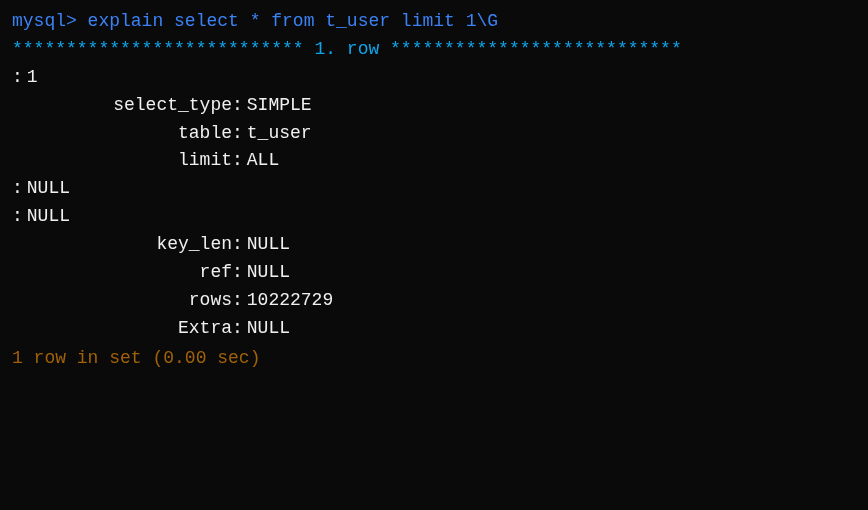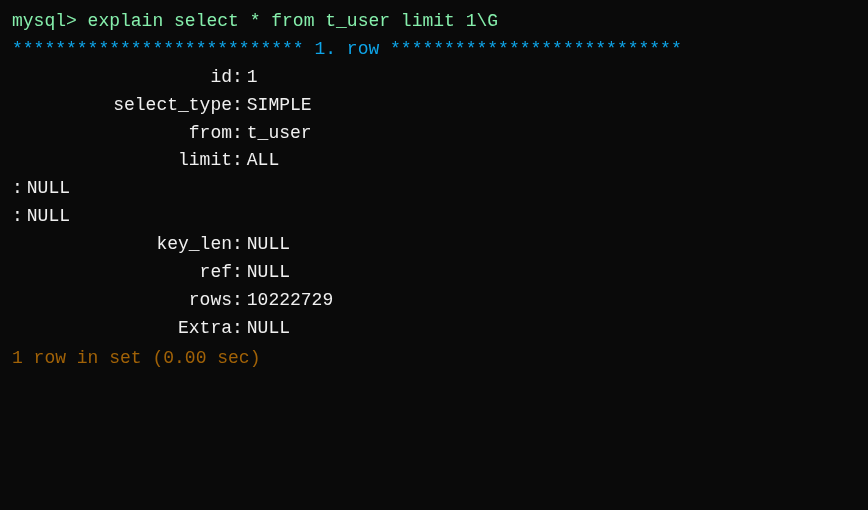--- a/index.html
+++ b/index.html
@@ -23,21 +23,21 @@
       width: 100%;
       height: 100%;
     }
 
     .line {
       white-space: pre;
       line-height: 1.55;
     }
 
     .prompt {
-      color: #86efac;
+      color: #3b82f6;
     }
 
     .separator {
       color: #0ea5e9;
     }
 
     .field-row {
       display: flex;
       line-height: 1.55;
     }
@@ -64,31 +64,30 @@
     }
   </style>
 </head>
 <body>
 
 <div class="terminal">
   <div class="line prompt">mysql&gt; explain select * from t_user limit 1\G</div>
   <div class="line separator">*************************** 1. row ***************************</div>
   <div id="fields-container">
       <div class="field-row">
-        <span class="field-name">id</span>
         <span class="field-colon">: </span>
         <span class="field-value">1</span>
       </div>
       <div class="field-row">
         <span class="field-name">select_type</span>
         <span class="field-colon">: </span>
         <span class="field-value">SIMPLE</span>
       </div>
       <div class="field-row">
-        <span class="field-name">from</span>
+        <span class="field-name">table</span>
         <span class="field-colon">: </span>
         <span class="field-value">t_user</span>
       </div>
       <div class="field-row">
         <span class="field-name">limit</span>
         <span class="field-colon">: </span>
         <span class="field-value">ALL</span>
       </div>
       <div class="field-row">
         <span class="field-colon">: </span>

